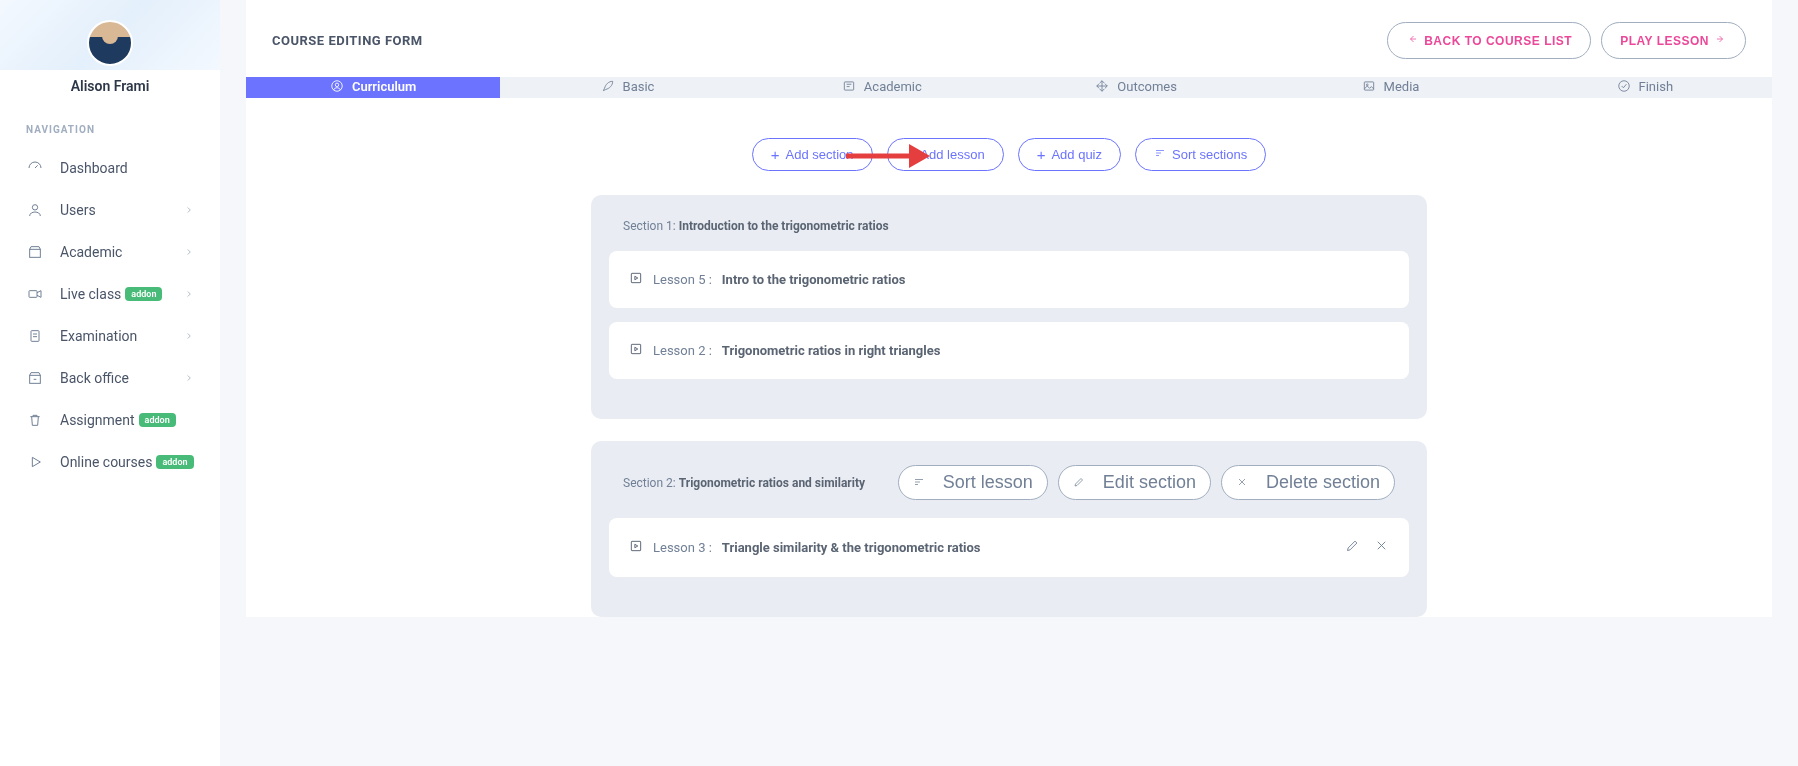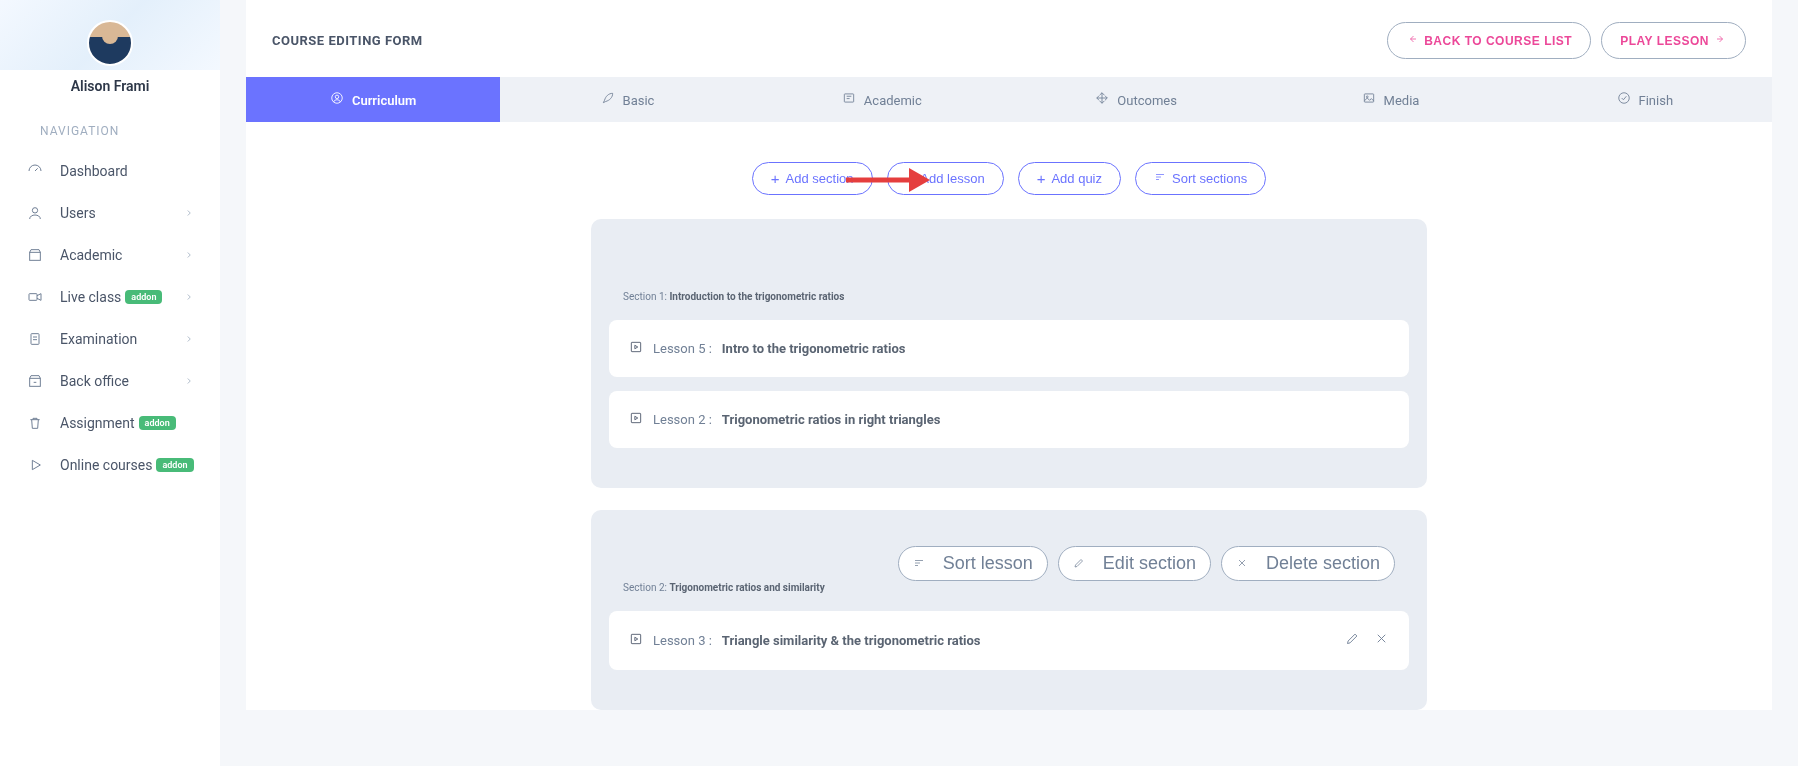--- a/index.html
+++ b/index.html
@@ -28,22 +28,22 @@
   background: linear-gradient(180deg, #d9b896 35%, #1e3a5f 35%);
   border: 2px solid #fff;
   position: relative;
 }
 .avatar::before{
   content:""; position:absolute; top:6px; left:50%; transform:translateX(-50%);
   width:16px; height:16px; border-radius:50%; background:#d9b896;
 }
 .profile-name { font-size: 14px; font-weight: 600; color: #2d3748; }
 .nav-label {
-  font-size: 12px; font-weight: 400; letter-spacing: 1px;
-  color: #a0aec0; padding: 20px 40px 12px;
+  font-size: 10px; font-weight: 700; letter-spacing: 1px;
+  color: #a0aec0; padding: 20px 26px 12px;
 }
 .nav-item {
   display: flex; align-items: center; padding: 12px 26px;
   font-size: 14px; color: #4a5568; cursor: pointer;
   position: relative;
 }
 .nav-icon { width: 18px; height: 18px; margin-right: 16px; flex-shrink: 0; display:flex; align-items:center; justify-content:center;}
 .nav-icon svg { width: 16px; height: 16px; stroke: #718096; fill: none; stroke-width: 1.5; }
 .nav-chevron { margin-left: auto; }
 .nav-chevron svg { width: 10px; height: 10px; stroke: #a0aec0; fill:none; stroke-width:2; }
@@ -68,23 +68,23 @@
 .panel-title { font-size: 13px; font-weight: 700; letter-spacing: 0.5px; color: #4a5568; }
 .header-actions { display:flex; gap:10px; }
 .pill-btn-outline {
   border: 1px solid #a0aec0; background: #fff; color: #ec4899;
   border-radius: 999px; padding: 10px 18px; font-size: 12px;
   font-weight:600; letter-spacing:0.5px; cursor: pointer;
   display: inline-flex; align-items: center; gap: 6px;
 }
 .tabs { display: flex; background: #eef1f6; }
 .tab {
-  flex: 1; text-align: center; padding: 14px 10px;
+  flex: 1; text-align: center; padding: 2px 10px;
   font-size: 13px; color: #718096; cursor: pointer;
-  display:flex; align-items:flex-end; justify-content:center; gap:8px;
+  display:flex; align-items:flex-start; justify-content:center; gap:8px;
 }
 .tab.active { background: #6b73ff; color: #fff; font-weight:600; }
 .tab-icon svg { width:14px; height:14px; stroke: currentColor; fill:none; stroke-width:1.5; }
 .tab.active .tab-icon svg { stroke:#fff; }
 .action-row {
   display: flex; align-items: center; justify-content: center;
   gap: 14px; padding: 40px 0 24px; position: relative;
 }
 .red-arrow { position: absolute; left: 598px; top: 44px; }
 .red-arrow svg { width: 86px; height: 28px; }
@@ -92,21 +92,21 @@
   border: 1px solid #6b73ff; color: #6b73ff; background: #fff;
   border-radius: 999px; padding: 8px 18px; font-size: 13px;
   cursor: pointer; display:inline-flex; align-items:center; gap:6px;
 }
 .pill-btn-primary .plus { font-weight:300; font-size:15px; line-height:1;}
 .section-card {
   background: #e9edf3; border-radius: 10px; margin: 0 auto 22px;
   width: 836px; padding: 24px 18px;
 }
 .section-head { display:flex; align-items:center; justify-content:space-between; padding: 0 14px 18px; }
-.section-title { font-size: 10px; color: #718096; margin-top: 48px; }
+.section-title { font-size: 12px; color: #718096; }
 .section-title b { color: #5a6472; }
 .section-actions { display:flex; gap:10px; }
 .pill-btn-gray {
   border:1px solid #a0aec0; color:#718096; background:#fff;
   border-radius:999px; padding:6px 14px; font-size:18px; cursor:pointer;
   display:inline-flex; align-items:center; gap:18px;
 }
 .lesson-card {
   background:#fff; border-radius:8px; padding:20px 20px;
   margin-bottom:14px;

